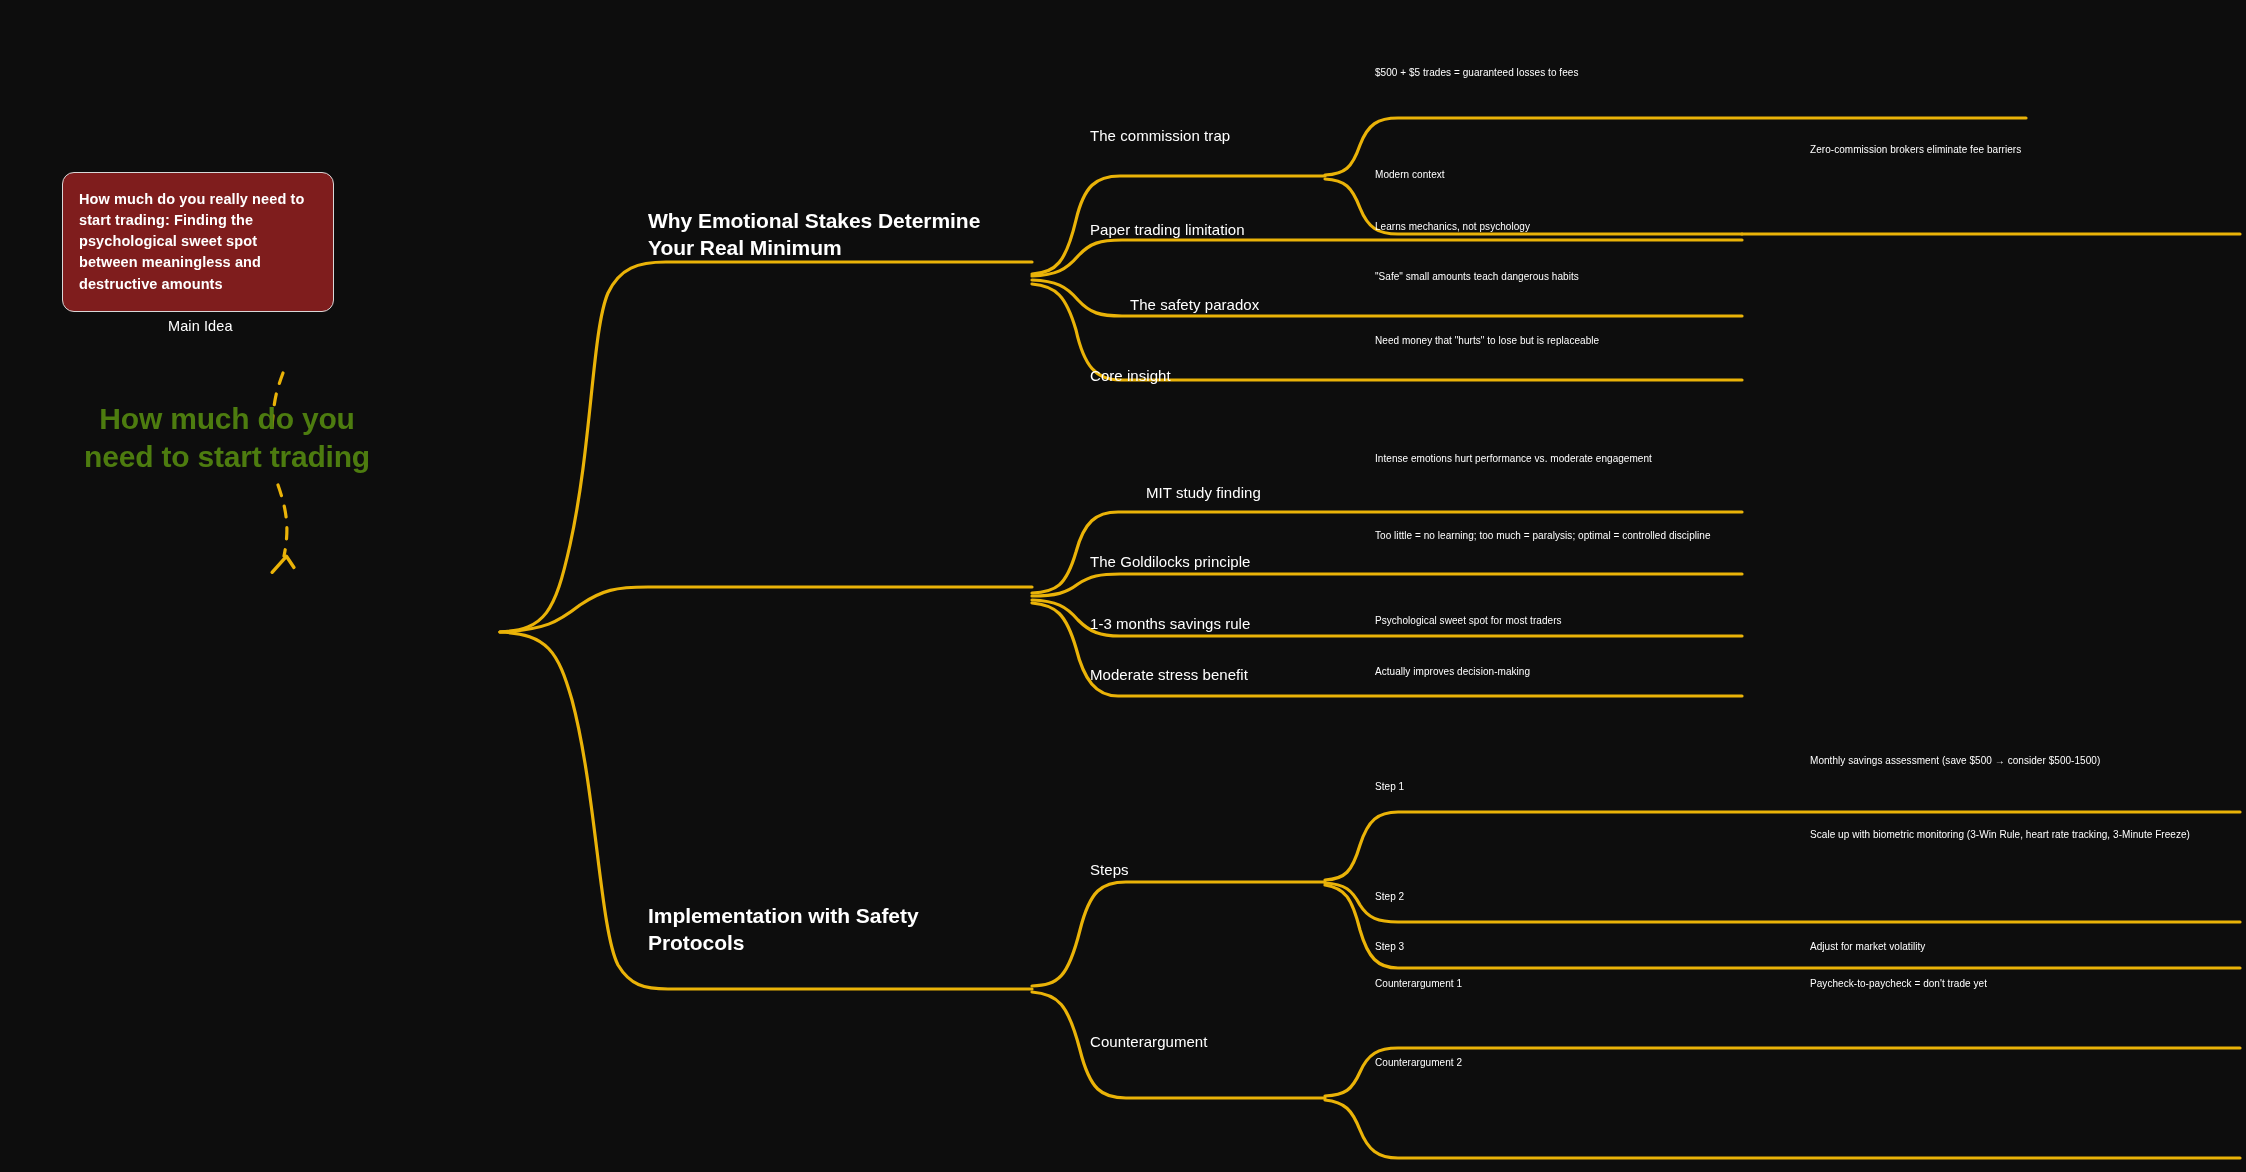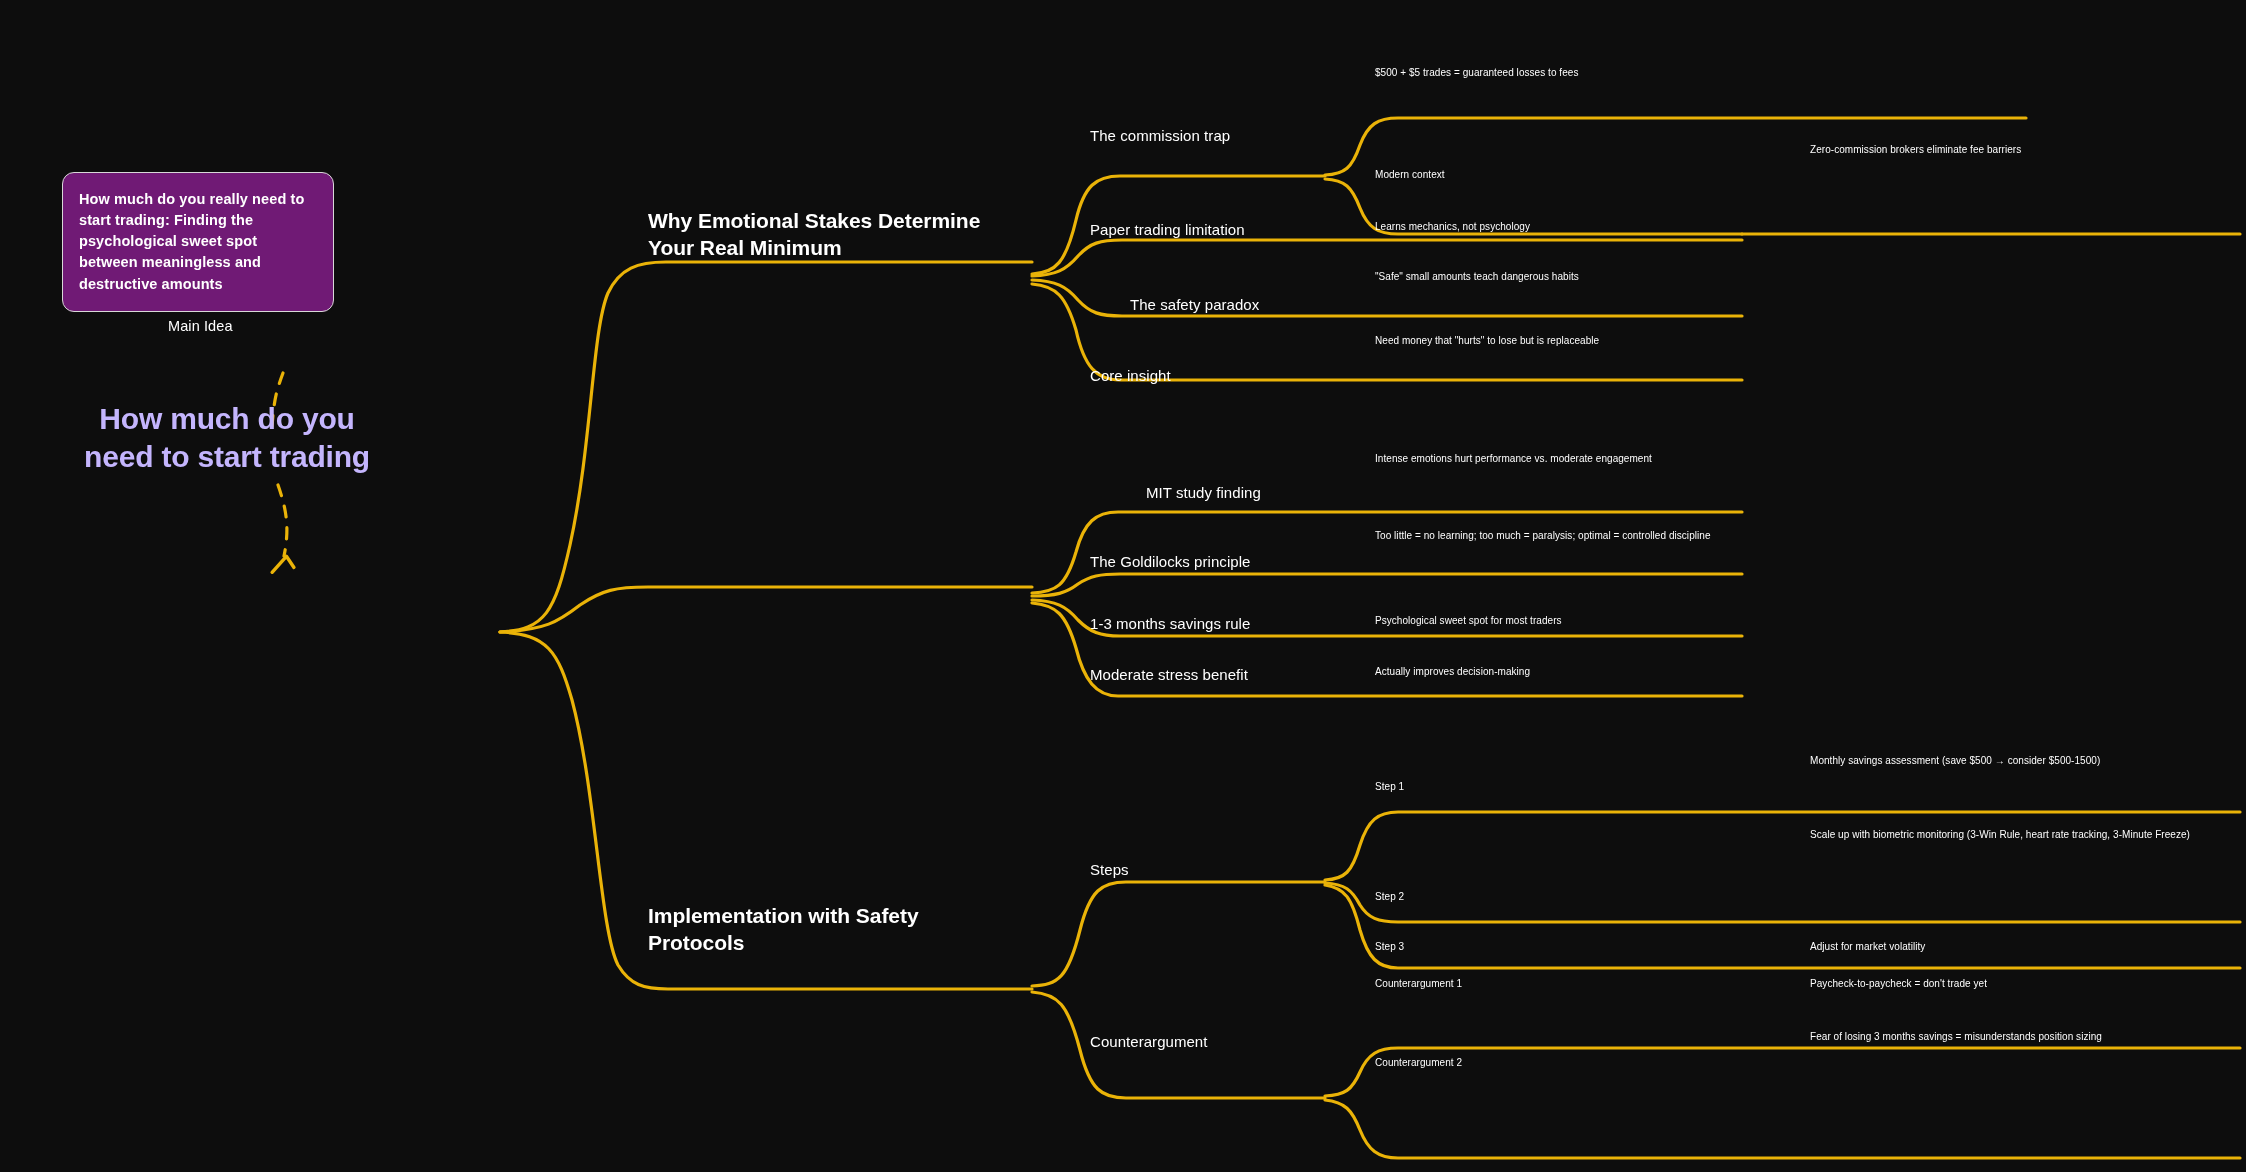--- a/index.html
+++ b/index.html
@@ -6,30 +6,30 @@
   body{width:2246px;height:1172px;position:relative;overflow:hidden;
        font-family:"Liberation Sans",sans-serif;-webkit-font-smoothing:antialiased;}
   #stage{position:absolute;inset:0;width:2246px;height:1172px;background:#0d0d0d;}
   svg.links{position:absolute;left:0;top:0;width:2246px;height:1172px;pointer-events:none;}
   .node{position:absolute;color:#ffffff;}
   
   #title-card{
     left:62px;top:172px;width:272px;
     border:1.6px solid #d8d8d8;border-radius:12px;
     padding:16px 18px 16px 16px;box-sizing:border-box;
-    background:#701a75;
+    background:#7f1d1d;
     font-size:14.5px;font-weight:bold;line-height:1.46;letter-spacing:.1px;
   }
   #main-idea-label{
     left:168px;top:318px;font-size:14.5px;font-weight:400;color:#ffffff;
     letter-spacing:.1px;
   }
   #central-node{
     left:62px;top:400px;width:330px;text-align:center;
-    color:#c4b5fd;font-size:30px;font-weight:bold;line-height:1.28;
+    color:#4d7c0f;font-size:30px;font-weight:bold;line-height:1.28;
     letter-spacing:-.2px;
   }
   .l1{font-size:21px;font-weight:bold;line-height:1.27;letter-spacing:-.05px;}
   .l2{font-size:15px;font-weight:400;line-height:1.38;letter-spacing:.05px;}
   .l3{font-size:10px;font-weight:400;line-height:1.38;letter-spacing:.05px;}
 </style>
 </head>
 <body>
 
 <div id="stage">
@@ -189,17 +189,14 @@
   <div class="node l3" style="left:1375px;top:977px;width:280px;">
     <span>Counterargument 1</span>
   </div>
   <div class="node l3" style="left:1375px;top:1056px;width:280px;">
     <span>Counterargument 2</span>
   </div>
 
   <div class="node l3" style="left:1810px;top:977px;width:410px;">
     <span>Paycheck-to-paycheck = don't trade yet</span>
   </div>
-  <div class="node l3" style="left:1810px;top:1030px;width:410px;">
-    <span>Fear of losing 3 months savings = misunderstands position sizing</span>
-  </div>
 
 </div>
 
 </body></html>

